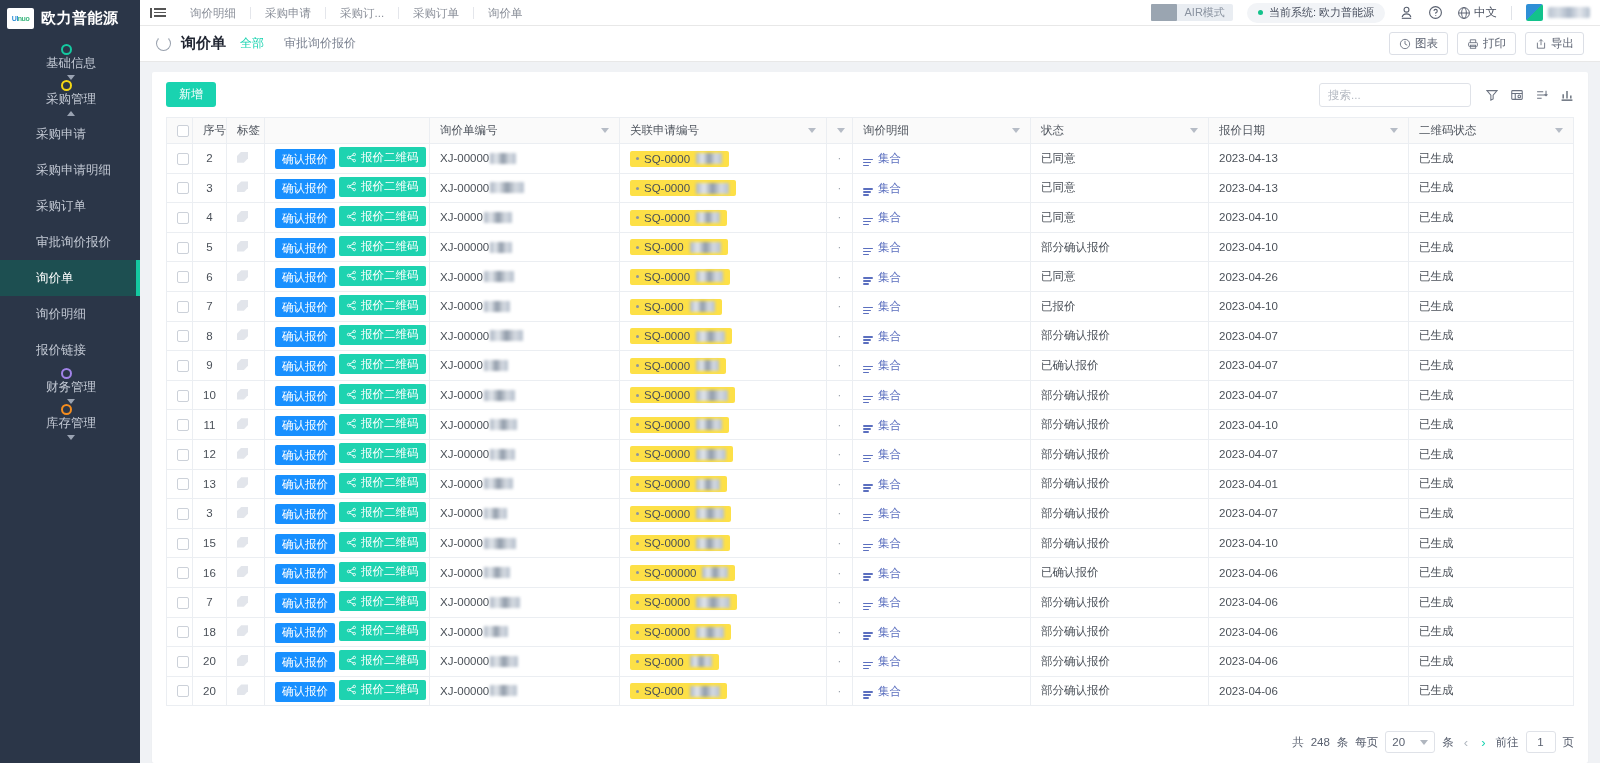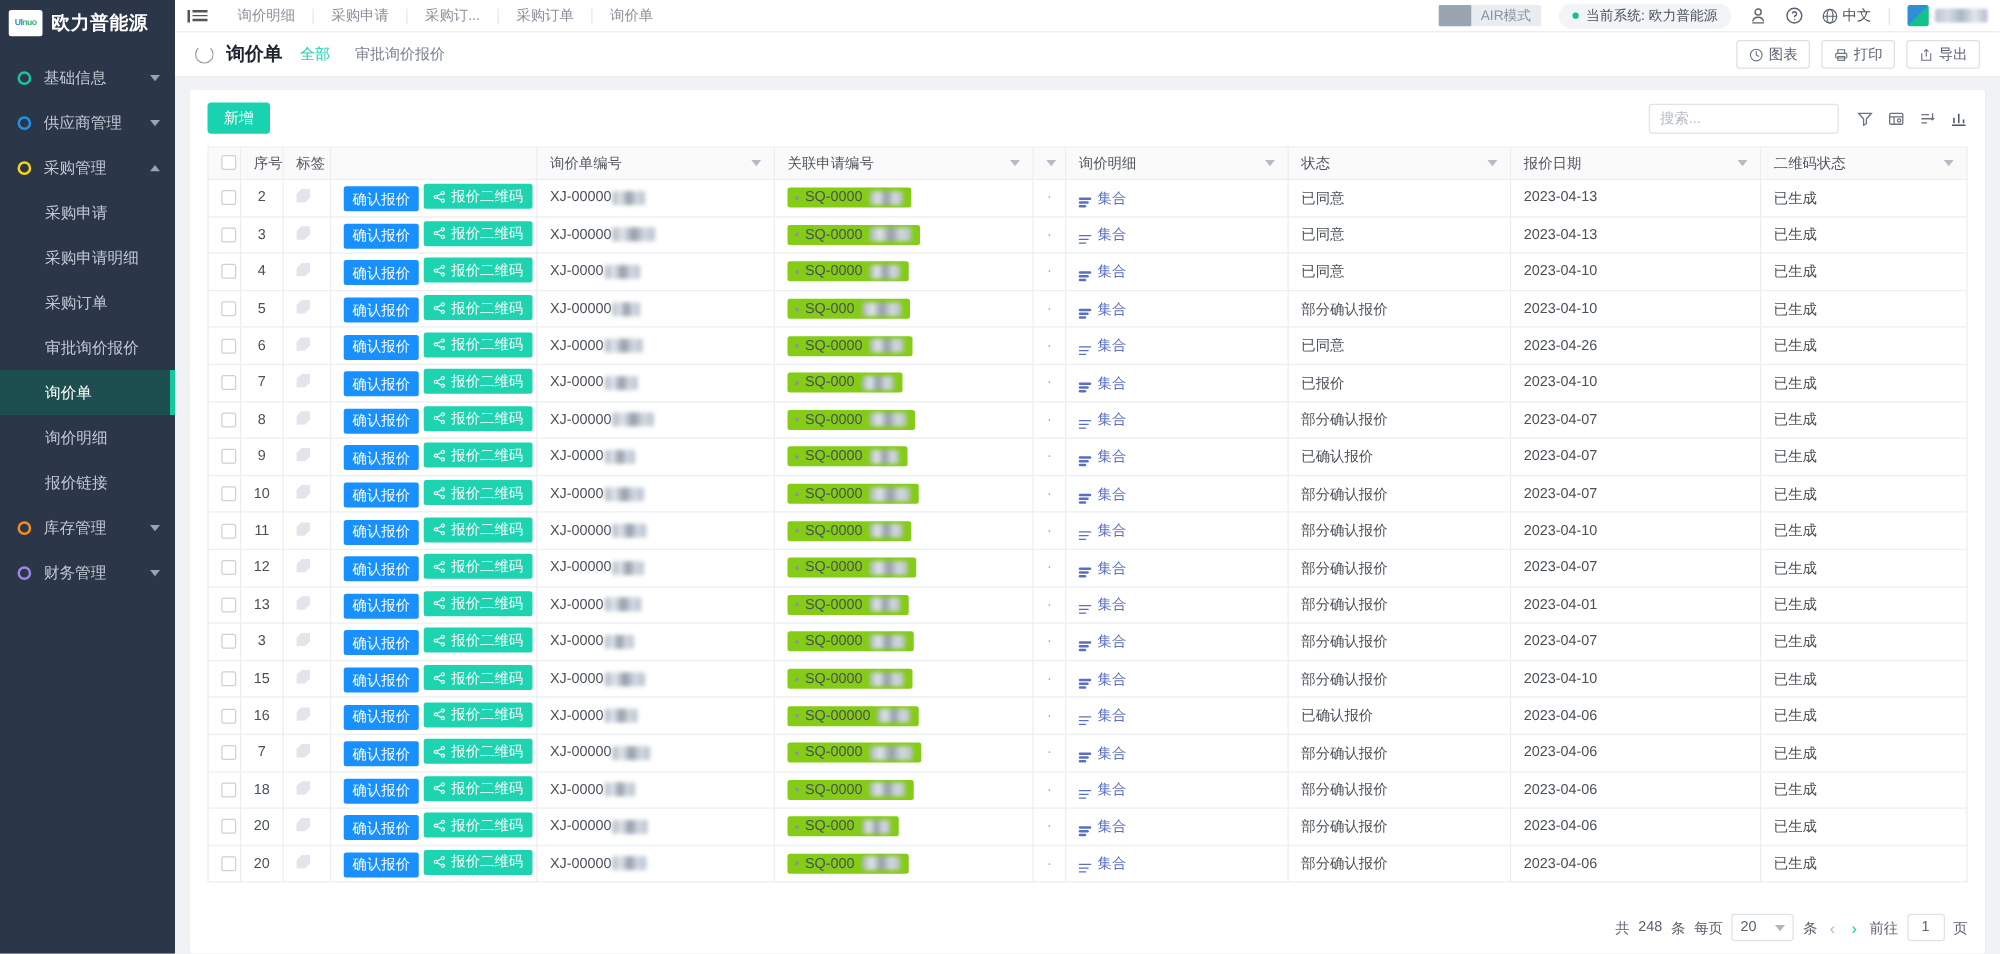--- a/index.html
+++ b/index.html
@@ -32,21 +32,21 @@
   .brand-logo-inner { font-size: 7px; font-weight: bold; letter-spacing:-.5px; }
   .brand-logo-inner .b1 { color: #2f8fd6; }
   .brand-logo-inner .b2 { color: #3bb77e; }
   .brand-text {
     color: #fff; font-size: 15px; font-weight: bold; letter-spacing: .5px;
   }
   .nav { flex: 1; padding-top: 8px; }
   .nav-group {
     height: 36px; display: flex; align-items: center;
     padding: 0 12px 0 14px; cursor: pointer;
-    color: #c3c9d4; font-size: 12.5px;
+    color: #c3c9d4; font-size: 12.5px; flex-direction: column;
   }
   .ring {
     width: 11px; height: 11px; border-radius: 50%;
     border: 2.5px solid #14c9a0; margin-right: 10px; flex: none;
   }
   .ring.c2 { border-color: #1f93e8; }
   .ring.c3 { border-color: #f5d814; }
   .ring.c4 { border-color: #f58d1e; }
   .ring.c5 { border-color: #a183e8; }
   .nav-group .lbl { flex: 1; white-space: nowrap; }
@@ -199,21 +199,21 @@
   }
   .btn-blue { background: #1890ff; }
   .btn-teal { background: #1ed3b0; margin-left: 4px; }
   .cellcode { color: #4a5058; position: relative; display: inline-flex; align-items: center;}
   .blurtail {
     display: inline-block; height: 11px; margin-left: 1px; border-radius: 1px;
     background: linear-gradient(90deg,#aab4c2,#e3e7ec,#8f9aa8,#d5dae1,#b6c0cd);
     filter: blur(1.6px);
   }
   .sq-tag {
-    display: inline-flex; align-items: center; gap: 5px; background: #84cc16;
+    display: inline-flex; align-items: center; gap: 5px; background: #fde047;
     border-radius: 2px; padding: 2px 7px 2px 6px; font-size: 11.5px; color: #4a5058;
   }
   .sq-dot { width: 3px; height: 3px; border-radius: 50%; background: #8d949f; }
   .dot-cell { color: #9aa1ab; text-align: center; }
   .link-set { display: inline-flex; align-items: flex-end; gap: 5px; color: #5b6fbf; cursor: pointer; }
   .set-ico { display: inline-flex; flex-direction: column; gap: 1.5px; }
   .set-ico i { display: block; height: 1.5px; background: #5b6fbf; border-radius: 1px; }
   .set-ico i:nth-child(1){ width: 10px; }
   .set-ico i:nth-child(2){ width: 8px; }
   .set-ico i:nth-child(3){ width: 6px; }
@@ -249,25 +249,20 @@
       </div>
       <div class="brand-text">欧力普能源</div>
     </div>
     <nav class="nav">
       <div class="nav-group">
         <span class="ring c1"></span>
         <span class="lbl">基础信息</span>
         <span class="caret"></span>
       </div>
       <div class="nav-group">
-        <span class="ring c2"></span>
-        <span class="lbl">供应商管理</span>
-        <span class="caret"></span>
-      </div>
-      <div class="nav-group">
         <span class="ring c3"></span>
         <span class="lbl">采购管理</span>
         <span class="caret up"></span>
       </div>
       <div class="nav-sub">
         <span>采购申请</span>
       </div>
       <div class="nav-sub">
         <span>采购申请明细</span>
       </div>
@@ -280,27 +275,27 @@
       <div class="nav-sub active">
         <span>询价单</span>
       </div>
       <div class="nav-sub">
         <span>询价明细</span>
       </div>
       <div class="nav-sub">
         <span>报价链接</span>
       </div>
       <div class="nav-group">
+        <span class="ring c5"></span>
+        <span class="lbl">财务管理</span>
+        <span class="caret"></span>
+      </div>
+      <div class="nav-group">
         <span class="ring c4"></span>
         <span class="lbl">库存管理</span>
-        <span class="caret"></span>
-      </div>
-      <div class="nav-group">
-        <span class="ring c5"></span>
-        <span class="lbl">财务管理</span>
         <span class="caret"></span>
       </div>
     </nav>
   </aside>
 
   <div class="main">
 
     <div class="topbar">
       <div class="collapse-icon">
         <i></i>

